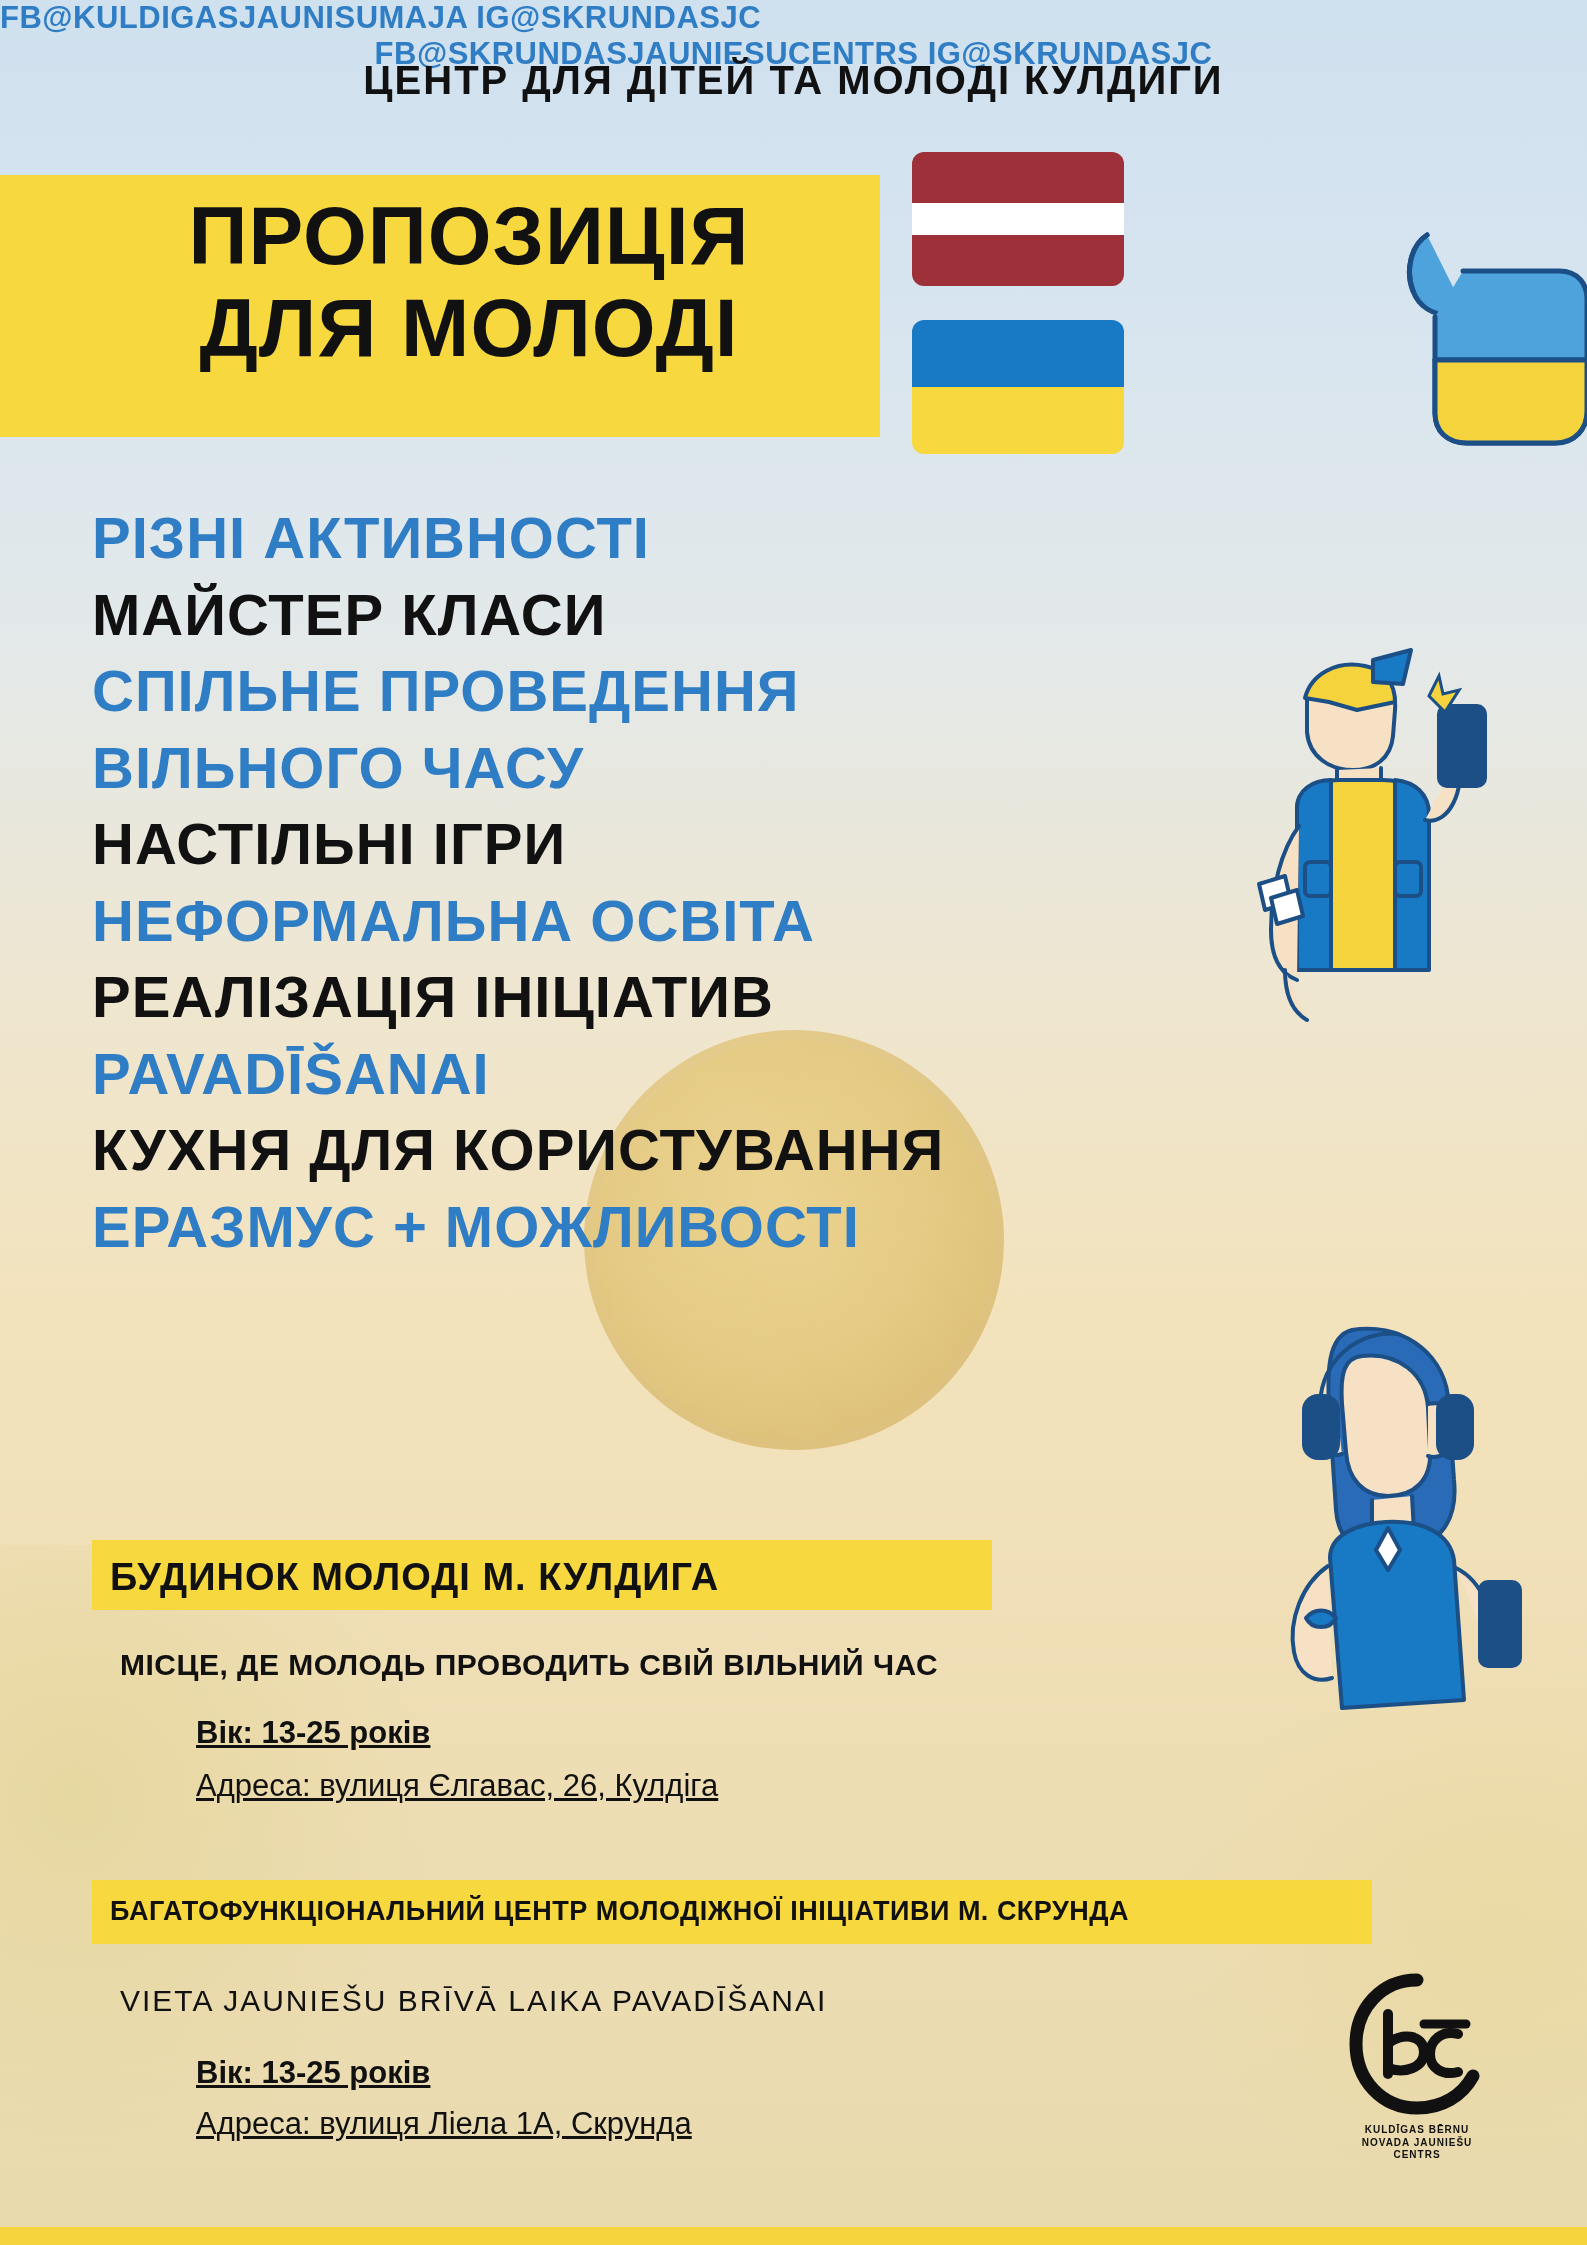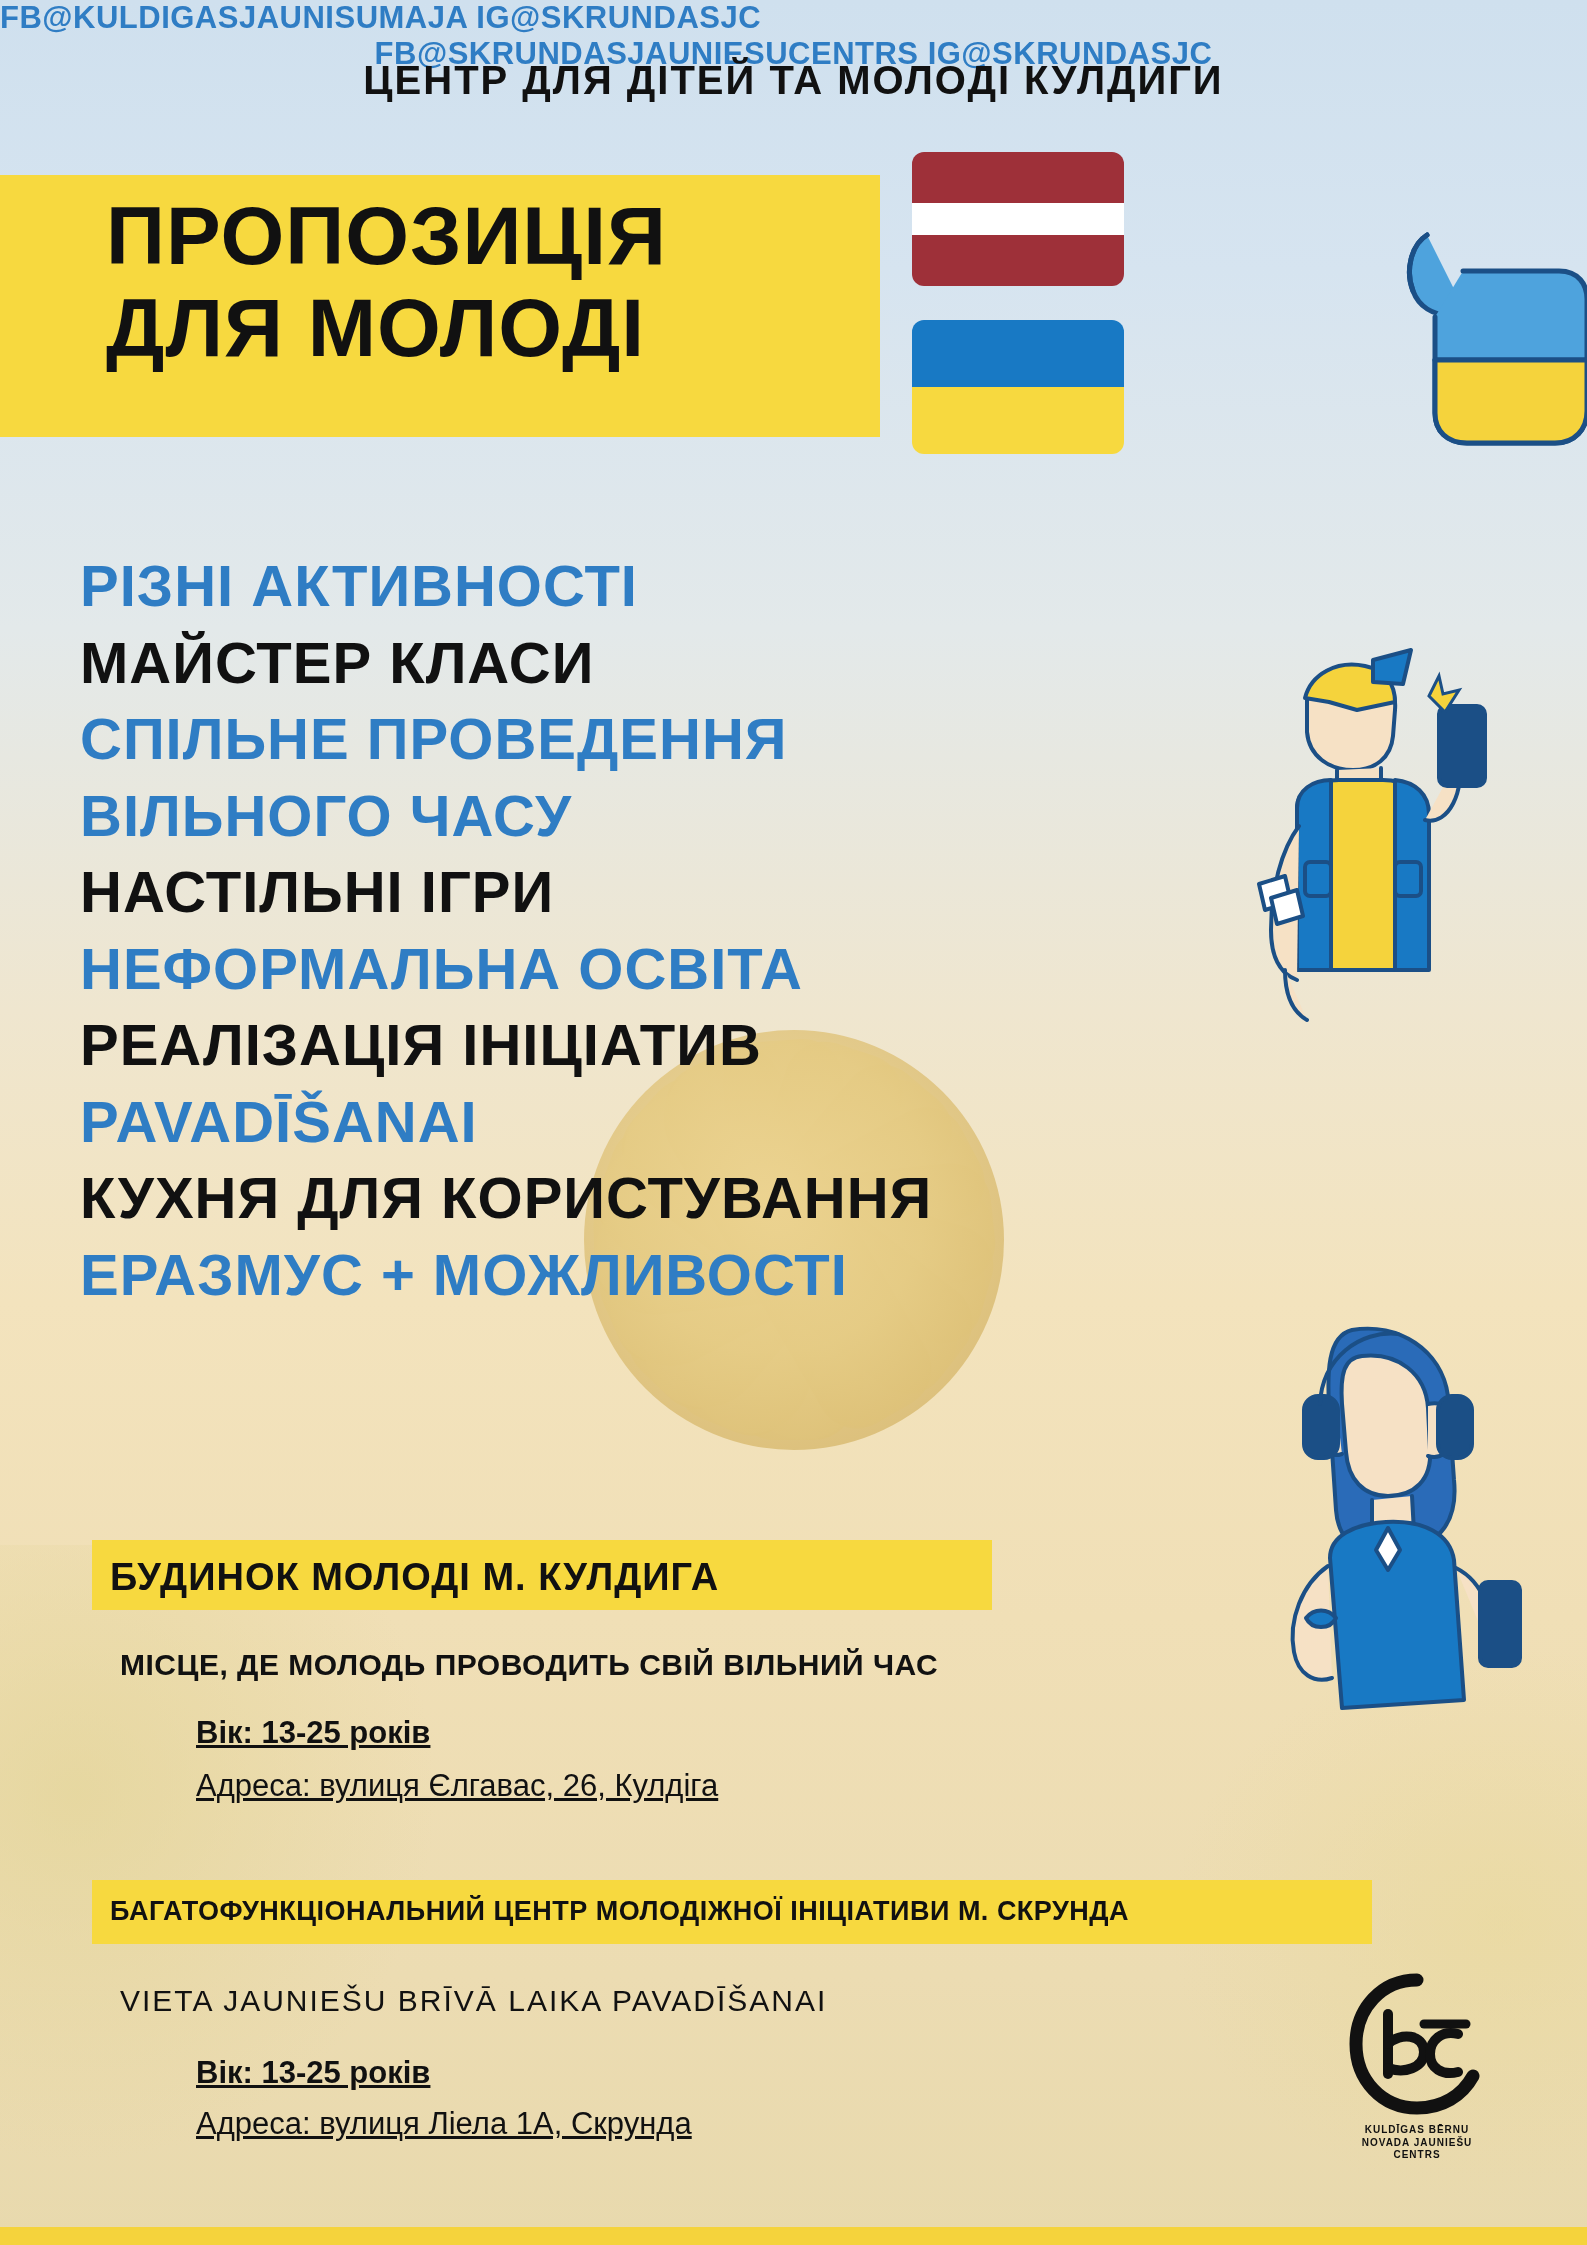--- a/index.html
+++ b/index.html
@@ -97,28 +97,29 @@
   .headline-band {
     position: absolute;
     left: 0;
     top: 175px;
     width: 880px;
     height: 262px;
     background: #f7d93f;
   }
   .headline {
     position: absolute;
-    left: 106px;
+    left: 74px;
     top: 190px;
     width: 790px;
     font-size: 82px;
     line-height: 1.12;
     font-weight: bold;
     color: #111;
     letter-spacing: 1px;
+    text-align: center;
   }
 
   
   .flag {
     position: absolute;
     width: 212px;
     height: 134px;
     border-radius: 12px;
     overflow: hidden;
   }
@@ -136,24 +137,23 @@
     position: absolute;
     right: 0;
     top: 175px;
     width: 420px;
     height: 290px;
   }
 
   
   .activities {
     position: absolute;
-    left: 80px;
+    left: 92px;
     top: 500px;
     width: 1160px;
-    margin-top: 48px;
   }
   .activities .line {
     font-size: 58px;
     font-weight: bold;
     line-height: 1.32;
     letter-spacing: 1px;
     white-space: nowrap;
   }
   .c-blue { color: #2f7dc4; }
   .c-dark { color: #111111; }

